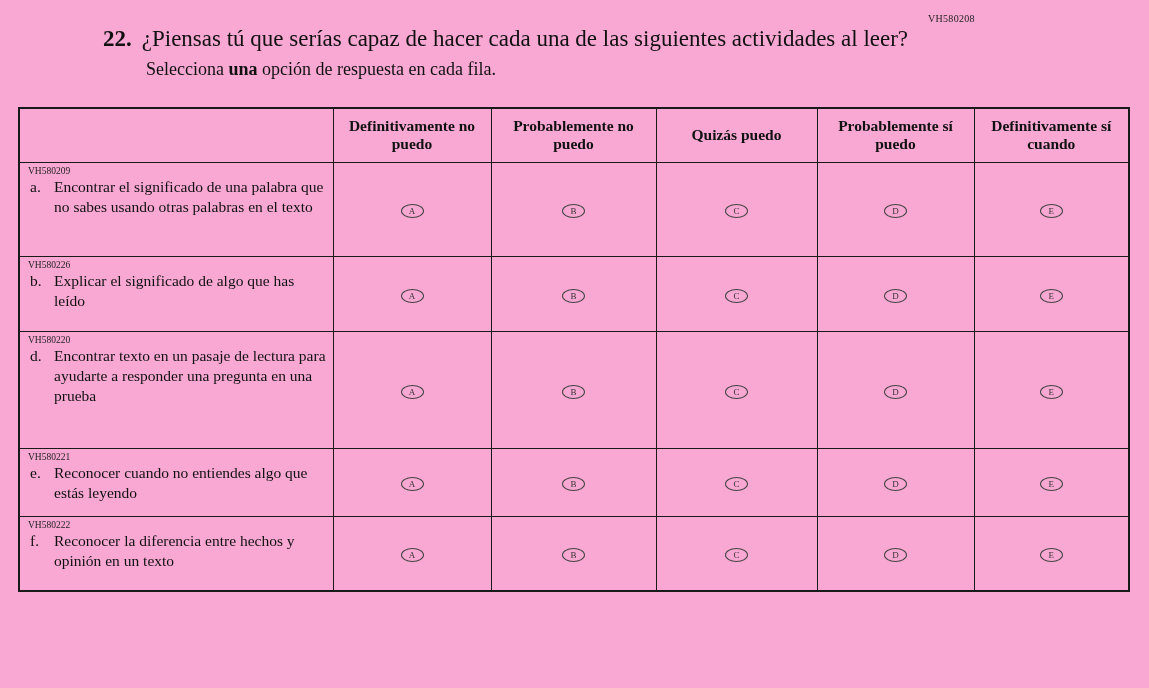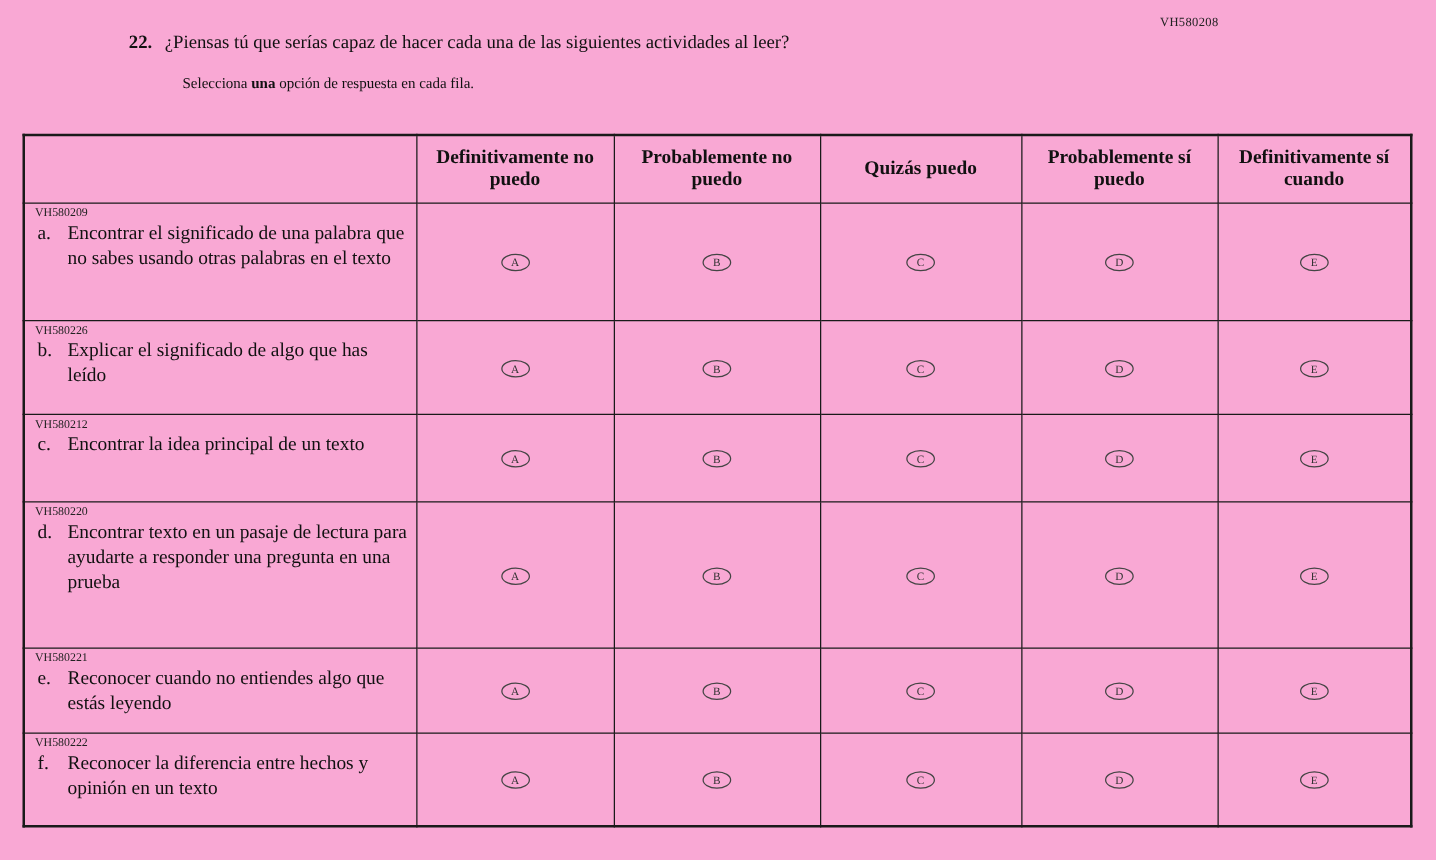--- a/index.html
+++ b/index.html
@@ -21,28 +21,28 @@
     top: 13px;
     font-size: 10px;
     letter-spacing: 0.3px;
     color: #222;
   }
   .question-line {
     position: absolute;
     left: 103px;
     top: 26px;
     width: 820px;
-    font-size: 15px;
+    font-size: 23px;
   }
   .qnum { font-weight: bold; margin-right: 10px; }
   .instruction-line {
     position: absolute;
     left: 146px;
     top: 59px;
-    font-size: 12px;
+    font-size: 18px;
   }
   .instruction-line b { font-weight: bold; }
 
   table.qtable {
     position: absolute;
     left: 18px;
     top: 107px;
     width: 1110px;
     border-collapse: collapse;
     table-layout: fixed;
@@ -160,34 +160,20 @@
             <span class="row-text">Explicar el significado de algo que has leído</span>
           </div>
         </td>
         <td class="opt-cell"><span class="bubble">A</span></td>
         <td class="opt-cell"><span class="bubble">B</span></td>
         <td class="opt-cell"><span class="bubble">C</span></td>
         <td class="opt-cell"><span class="bubble">D</span></td>
         <td class="opt-cell"><span class="bubble">E</span></td>
       </tr>
 
-      <tr style="height:70px">
-        <td class="label-cell">
-          <div class="row-code">VH580212</div>
-          <div class="row-label">
-            <span class="row-letter">c.</span>
-            <span class="row-text">Encontrar la idea principal de un texto</span>
-          </div>
-        </td>
-        <td class="opt-cell"><span class="bubble">A</span></td>
-        <td class="opt-cell"><span class="bubble">B</span></td>
-        <td class="opt-cell"><span class="bubble">C</span></td>
-        <td class="opt-cell"><span class="bubble">D</span></td>
-        <td class="opt-cell"><span class="bubble">E</span></td>
-      </tr>
 
       <tr style="height:117px">
         <td class="label-cell">
           <div class="row-code">VH580220</div>
           <div class="row-label">
             <span class="row-letter">d.</span>
             <span class="row-text">Encontrar texto en un pasaje de lectura para ayudarte a responder una pregunta en una prueba</span>
           </div>
         </td>
         <td class="opt-cell"><span class="bubble">A</span></td>

